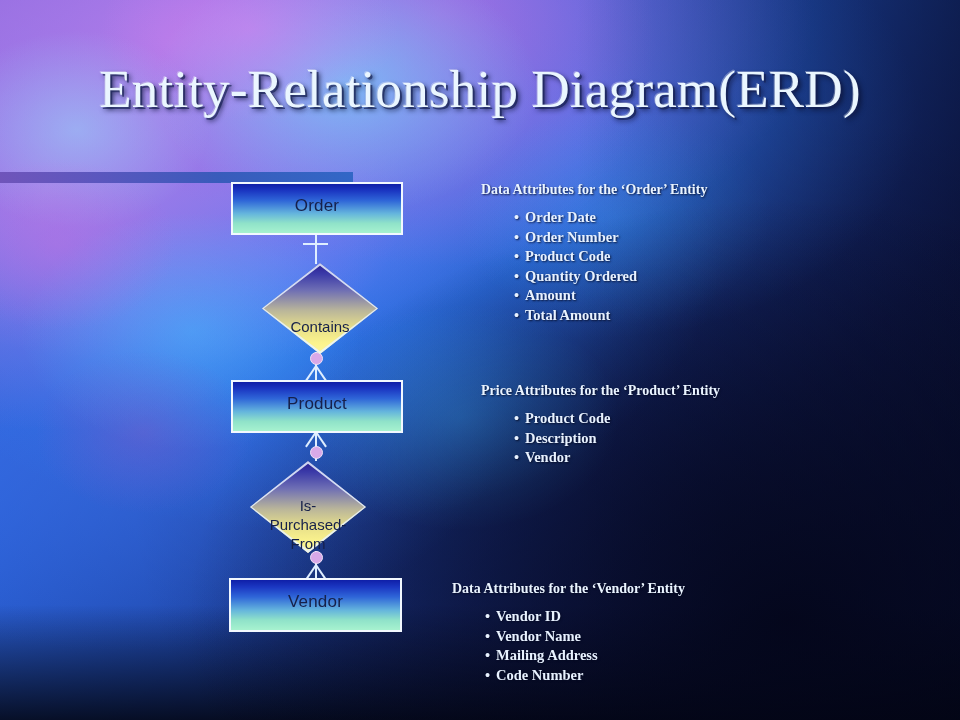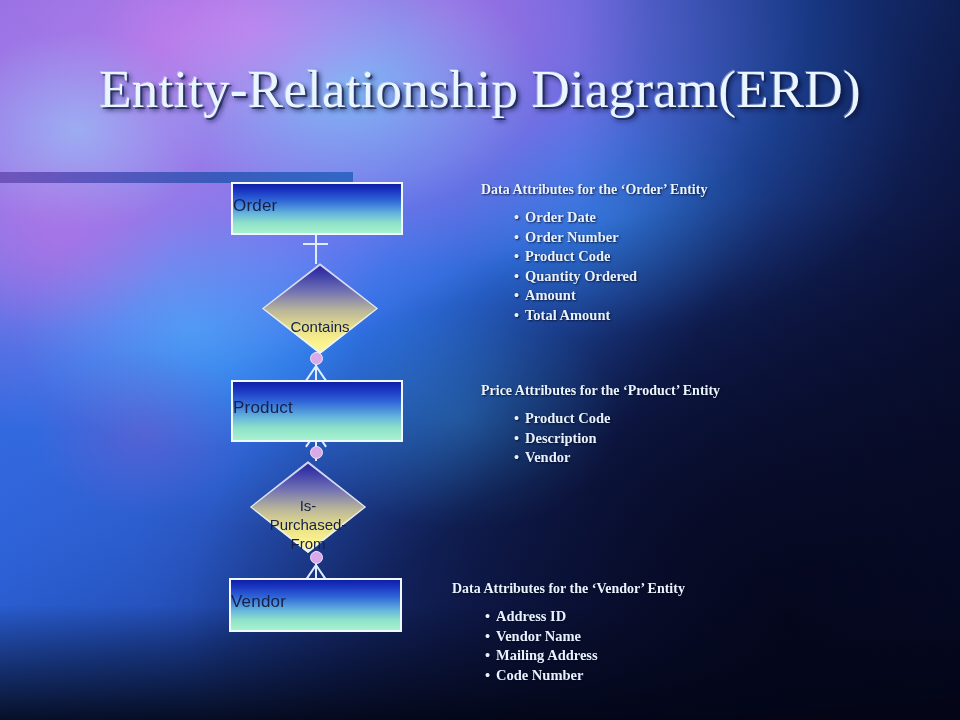--- a/index.html
+++ b/index.html
@@ -86,30 +86,31 @@
   
   .entity {
     position: absolute;
     border: 2px solid #f2f8ff;
     background: linear-gradient(to bottom,
         #0f1fa8 0%, #1b37c2 14%, #2f66d8 34%, #64b4dd 60%,
         #8fe2c9 80%, #a7f2cf 100%);
     box-sizing: border-box;
     display: flex;
     align-items: center;
+    justify-content: center;
   }
   .entity .entity-label {
     font-family: "Liberation Sans", sans-serif;
     font-size: 17px;
     color: #16204a;
     letter-spacing: 0.2px;
   }
 
   #entity-order   { left: 231px; top: 182px; width: 172px; height: 53px; }
-  #entity-product { left: 231px; top: 380px; width: 172px; height: 62px; }
+  #entity-product { left: 231px; top: 380px; width: 172px; height: 53px; }
   #entity-vendor  { left: 229px; top: 578px; width: 173px; height: 54px; }
   
   #entity-order   .entity-label { transform: translateY(-3px); }
   #entity-product .entity-label { transform: translateY(-3px); }
   #entity-vendor  .entity-label { transform: translateY(-3px); }
 
   
   .relationship {
     position: absolute;
     display: flex;
@@ -318,20 +319,20 @@
     <ul class="attr-list">
       <li>Product Code</li>
       <li>Description</li>
       <li>Vendor</li>
     </ul>
   </div>
 
   <div class="attr-block" id="attrs-vendor">
     <p class="attr-heading">Data Attributes for the ‘Vendor’ Entity</p>
     <ul class="attr-list">
-      <li>Address ID</li>
+      <li>Vendor ID</li>
       <li>Vendor Name</li>
       <li>Mailing Address</li>
       <li>Code Number</li>
     </ul>
   </div>
 
 </div>
 
 </body></html>

